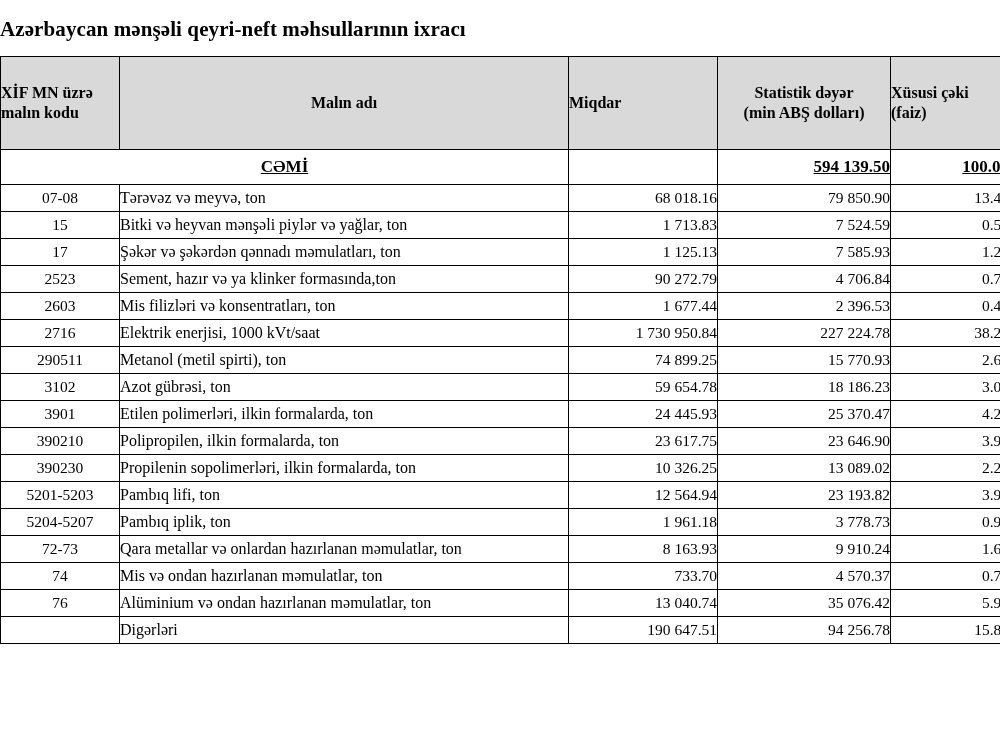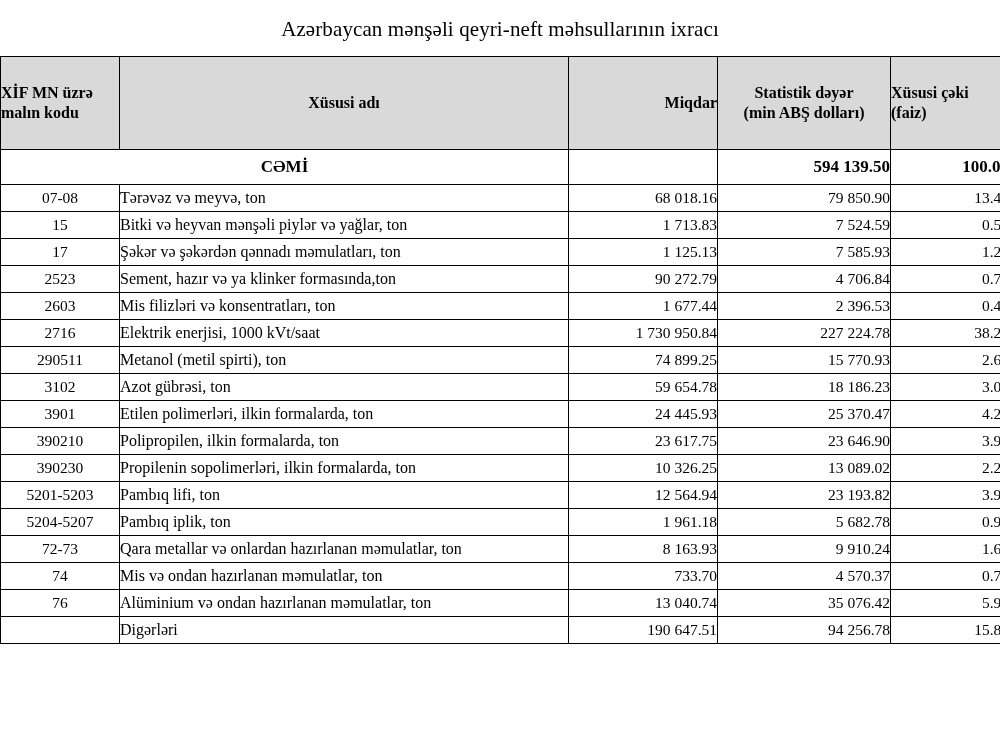--- a/index.html
+++ b/index.html
@@ -14,23 +14,23 @@
     color: #000000;
     overflow: hidden;
   }
   .page {
     width: 1000px;
     height: 738px;
     position: relative;
     box-sizing: border-box;
   }
   .title {
-    text-align: center;
+    text-align: left;
     font-family: "Liberation Serif", serif;
-    font-weight: normal;
+    font-weight: bold;
     font-size: 21px;
     padding-top: 17px;
     padding-bottom: 14px;
     letter-spacing: 0.1px;
   }
   table.report {
     border-collapse: collapse;
     width: 968px;
     margin: 0 auto;
     table-layout: fixed;
@@ -52,21 +52,21 @@
   }
   th.code-col {
     text-align: left;
     width: 118px;
   }
   th.name-col {
     text-align: center;
     width: 448px;
   }
   th.qty-col {
-    text-align: right;
+    text-align: left;
     width: 148px;
   }
   th.value-col {
     text-align: center;
     width: 172px;
   }
   th.share-col {
     text-align: left;
     width: 118px;
     padding-left: 12px;
@@ -85,41 +85,42 @@
   td.num {
     text-align: right;
     padding: 5px 11px 5px 4px;
     font-size: 15.5px;
     font-variant-numeric: tabular-nums;
   }
   tr.total-row td {
     font-weight: bold;
     font-size: 17px;
     height: 34px;
+    text-decoration: underline;
   }
   tr.total-row td.total-label {
     text-align: center;
     border-right: 1px solid #000;
   }
 </style>
 </head>
 <body>
 
 <div class="page">
 
   <div class="title">Azərbaycan mənşəli qeyri-neft məhsullarının ixracı</div>
 
   <table class="report">
     <thead>
       <tr>
         <th class="code-col">
           <div>XİF MN üzrə</div>
           <div>malın kodu</div>
         </th>
-        <th class="name-col">Xüsusi adı</th>
+        <th class="name-col">Malın adı</th>
         <th class="qty-col">Miqdar</th>
         <th class="value-col">
           <div>Statistik dəyər</div>
           <div>(min ABŞ dolları)</div>
         </th>
         <th class="share-col">
           <div>Xüsusi çəki</div>
           <div>(faiz)</div>
         </th>
       </tr>
@@ -212,21 +213,21 @@
           <td class="code">5201-5203</td>
           <td class="name">Pambıq lifi, ton</td>
           <td class="num">12 564.94</td>
           <td class="num">23 193.82</td>
           <td class="num">3.90</td>
         </tr>
         <tr>
           <td class="code">5204-5207</td>
           <td class="name">Pambıq iplik, ton</td>
           <td class="num">1 961.18</td>
-          <td class="num">5 682.78</td>
+          <td class="num">3 778.73</td>
           <td class="num">0.97</td>
         </tr>
         <tr>
           <td class="code">72-73</td>
           <td class="name">Qara metallar və onlardan hazırlanan məmulatlar, ton</td>
           <td class="num">8 163.93</td>
           <td class="num">9 910.24</td>
           <td class="num">1.67</td>
         </tr>
         <tr>

